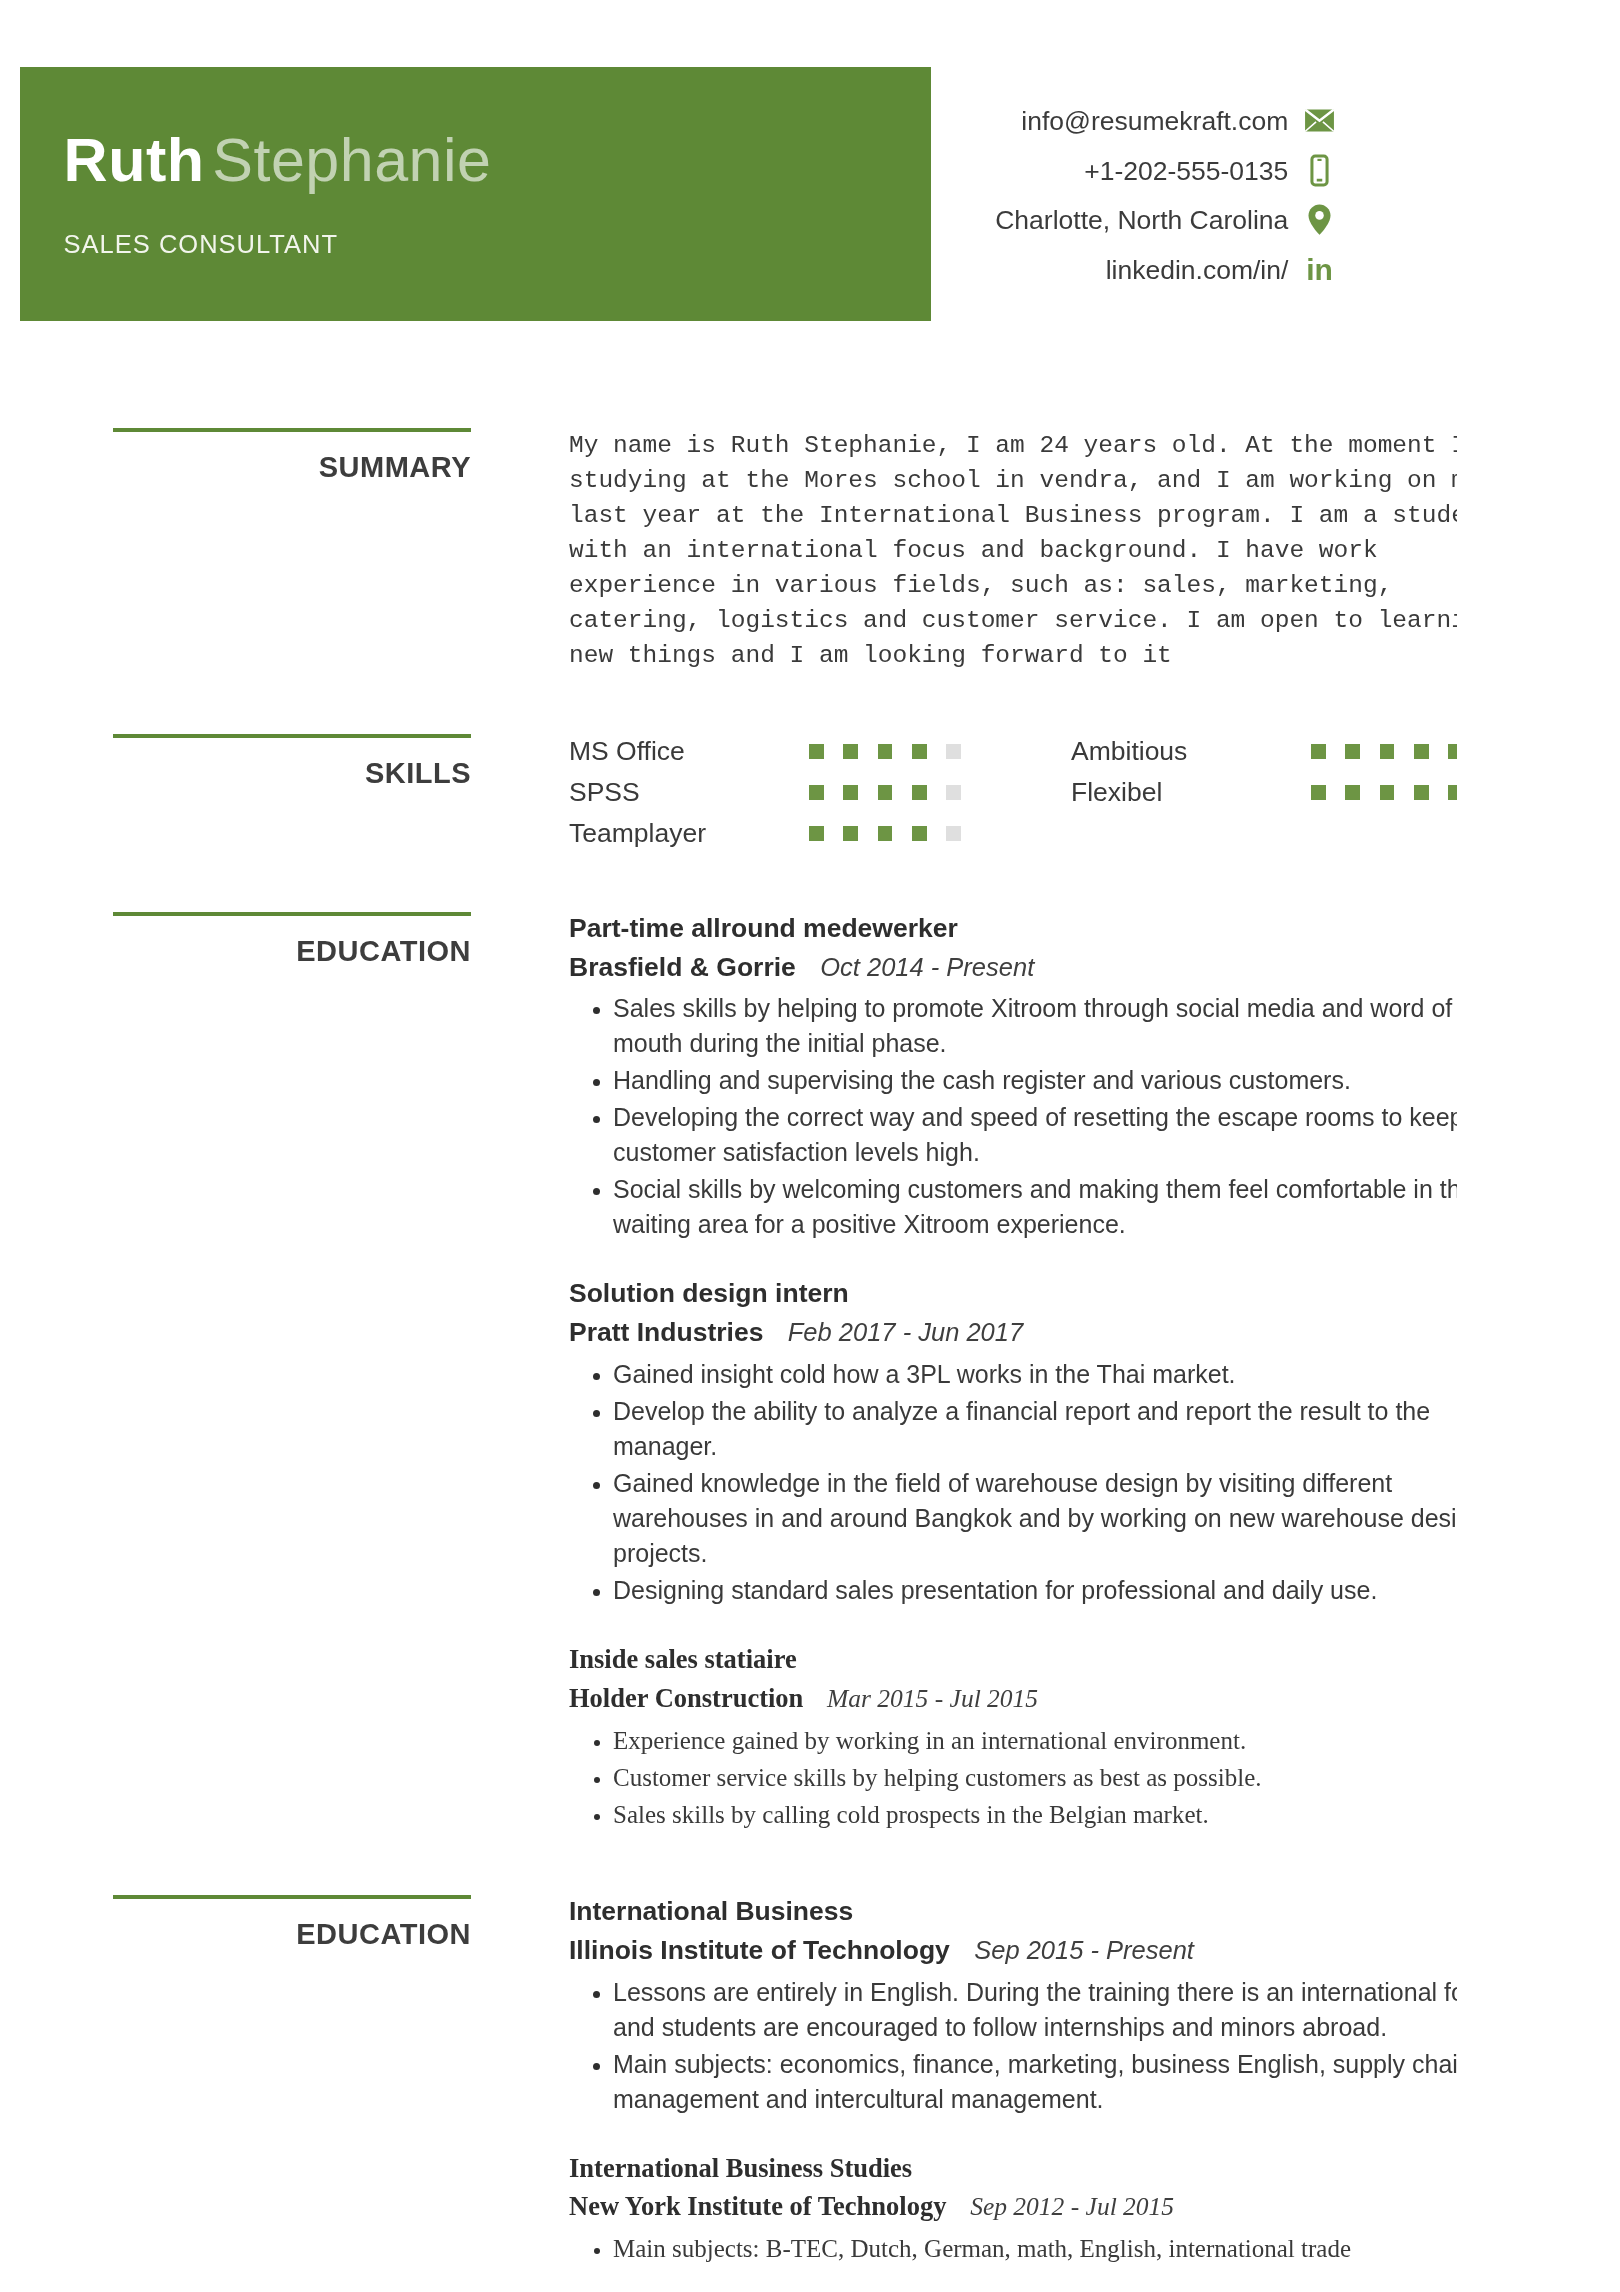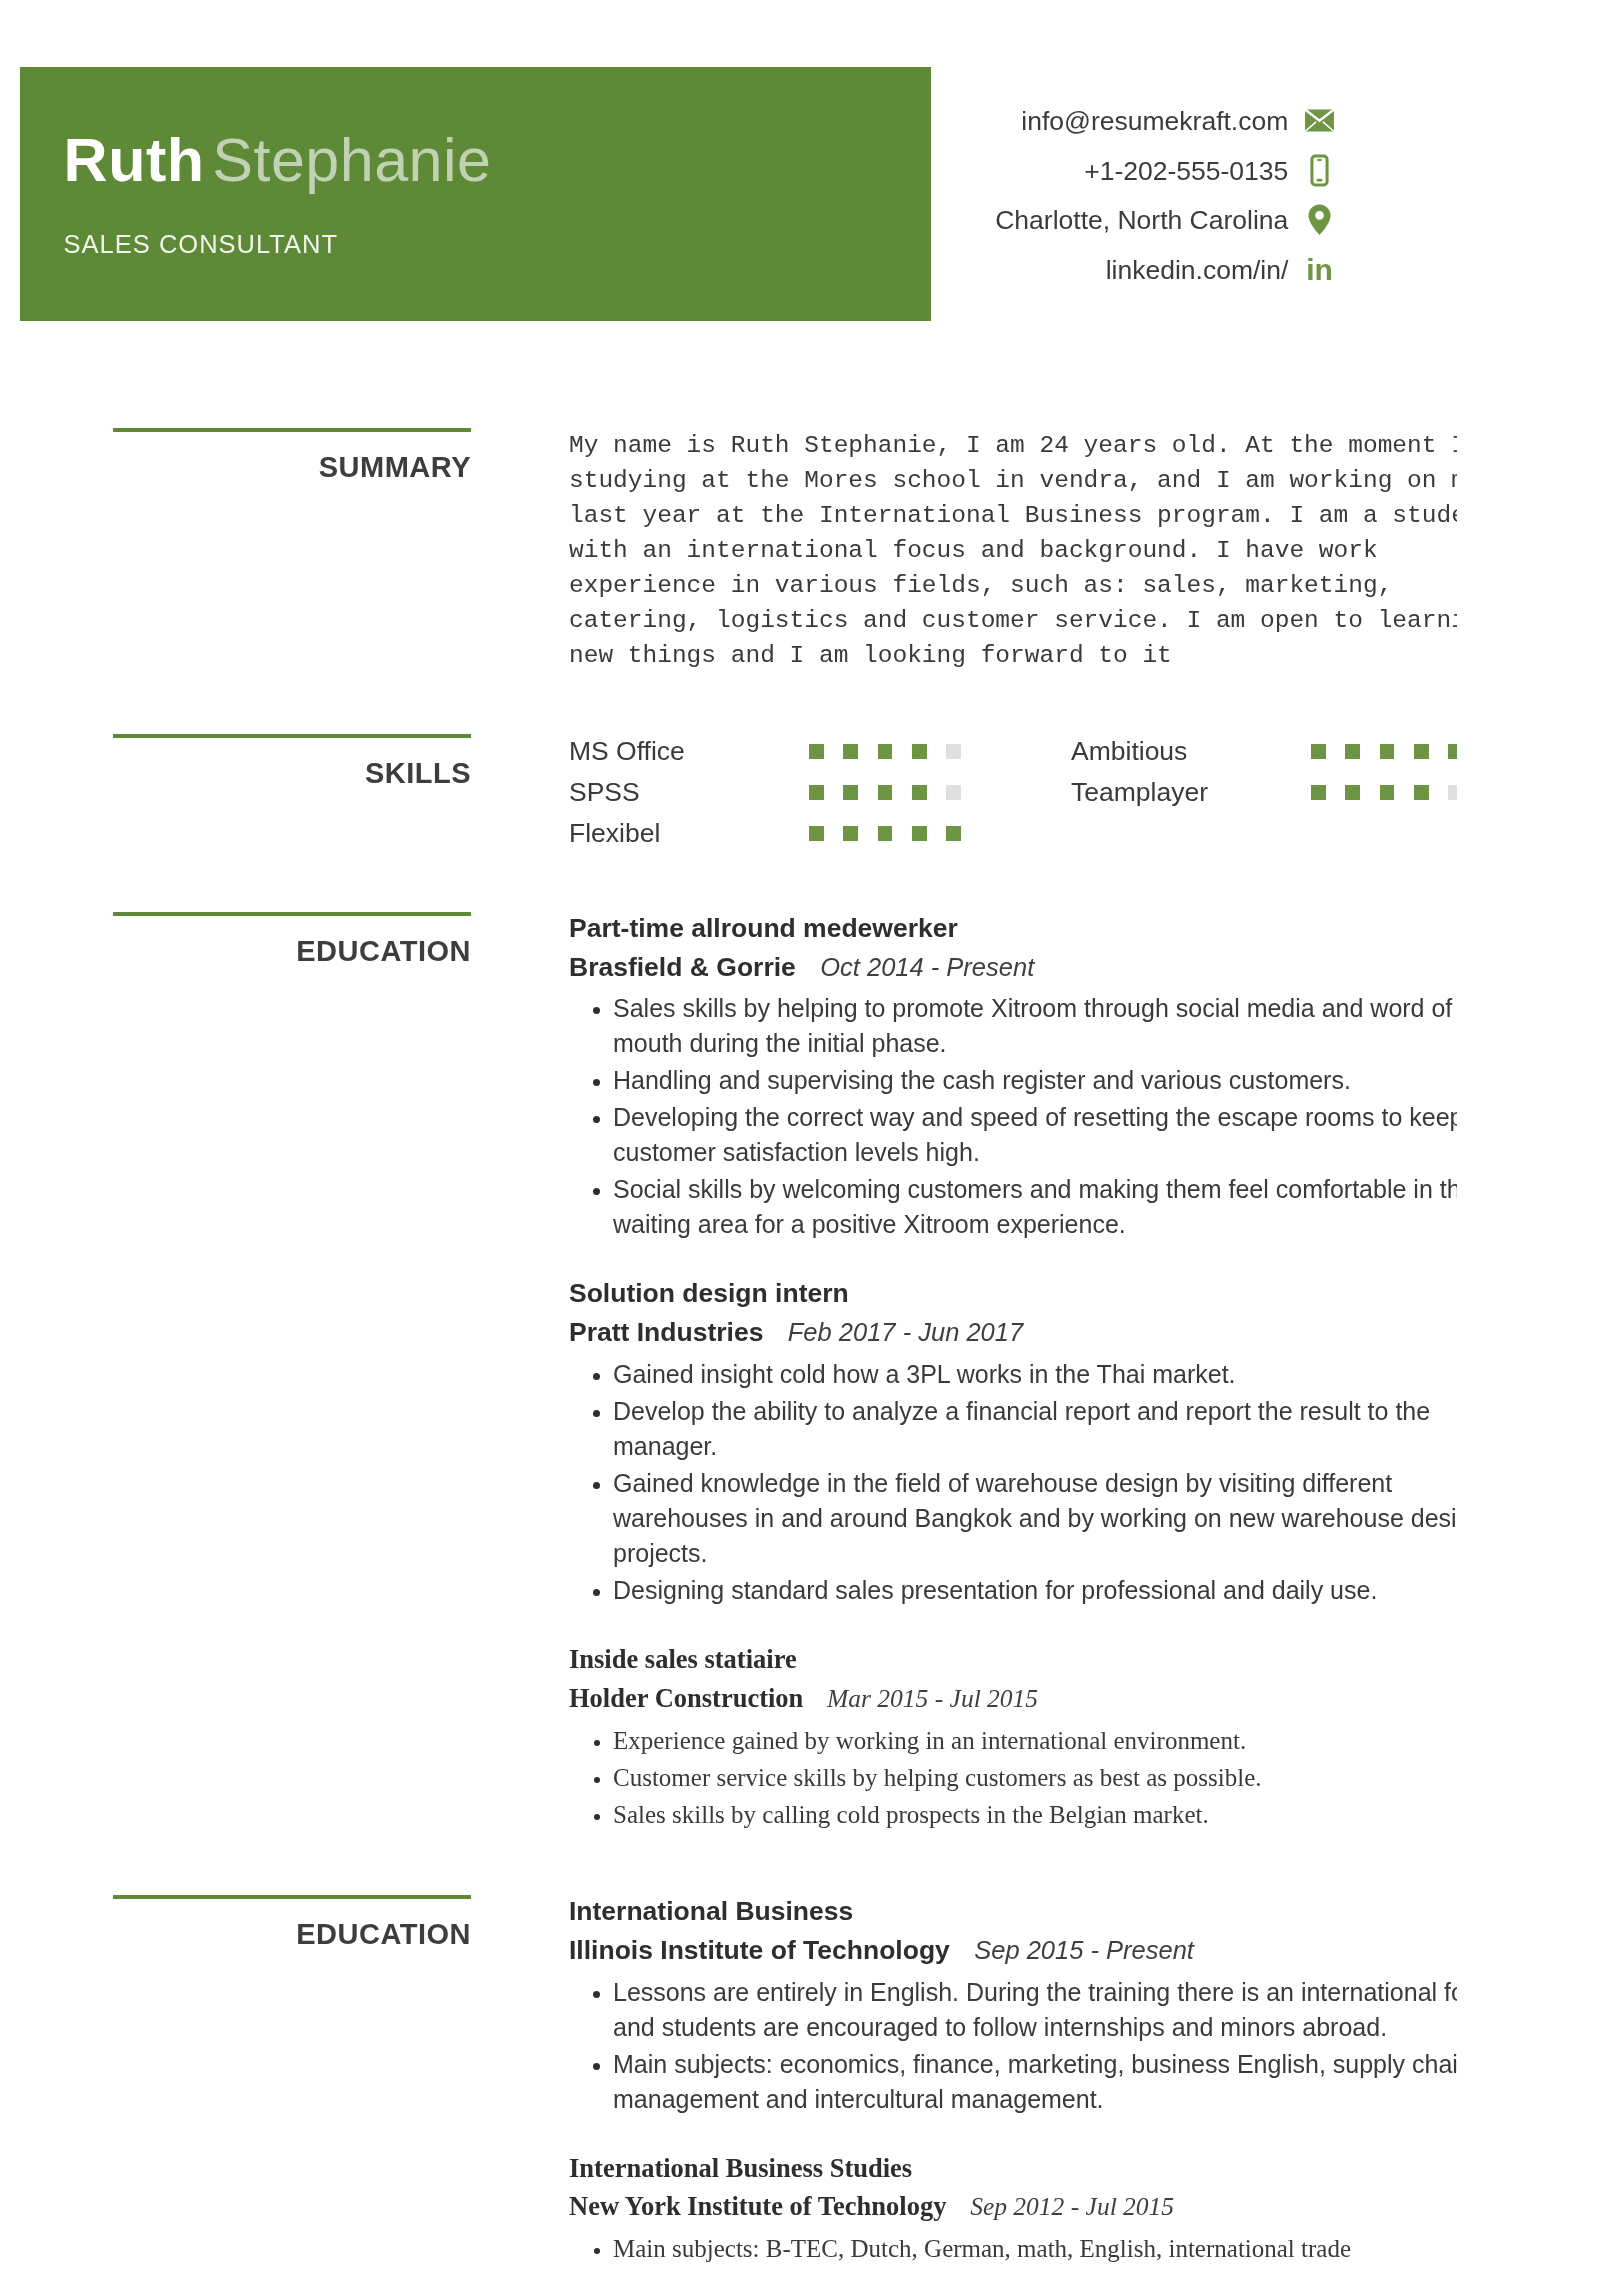--- a/index.html
+++ b/index.html
@@ -150,37 +150,37 @@
             <span class="skill-name">SPSS</span>
             <span class="squares">
                 <span class="sq on"></span>
                 <span class="sq on"></span>
                 <span class="sq on"></span>
                 <span class="sq on"></span>
                 <span class="sq"></span>
               </span>
           </div>
           <div class="skill-row">
+            <span class="skill-name">Flexibel</span>
+            <span class="squares">
+                <span class="sq on"></span>
+                <span class="sq on"></span>
+                <span class="sq on"></span>
+                <span class="sq on"></span>
+                <span class="sq on"></span>
+              </span>
+          </div>
+          <div class="skill-row">
             <span class="skill-name">Teamplayer</span>
             <span class="squares">
                 <span class="sq on"></span>
                 <span class="sq on"></span>
                 <span class="sq on"></span>
                 <span class="sq on"></span>
                 <span class="sq"></span>
-              </span>
-          </div>
-          <div class="skill-row">
-            <span class="skill-name">Flexibel</span>
-            <span class="squares">
-                <span class="sq on"></span>
-                <span class="sq on"></span>
-                <span class="sq on"></span>
-                <span class="sq on"></span>
-                <span class="sq on"></span>
               </span>
           </div>
         </div>
       </div>
     </section>
 
     <section class="section">
       <div class="sec-label">EDUCATION</div>
       <div class="sec-body">
 

